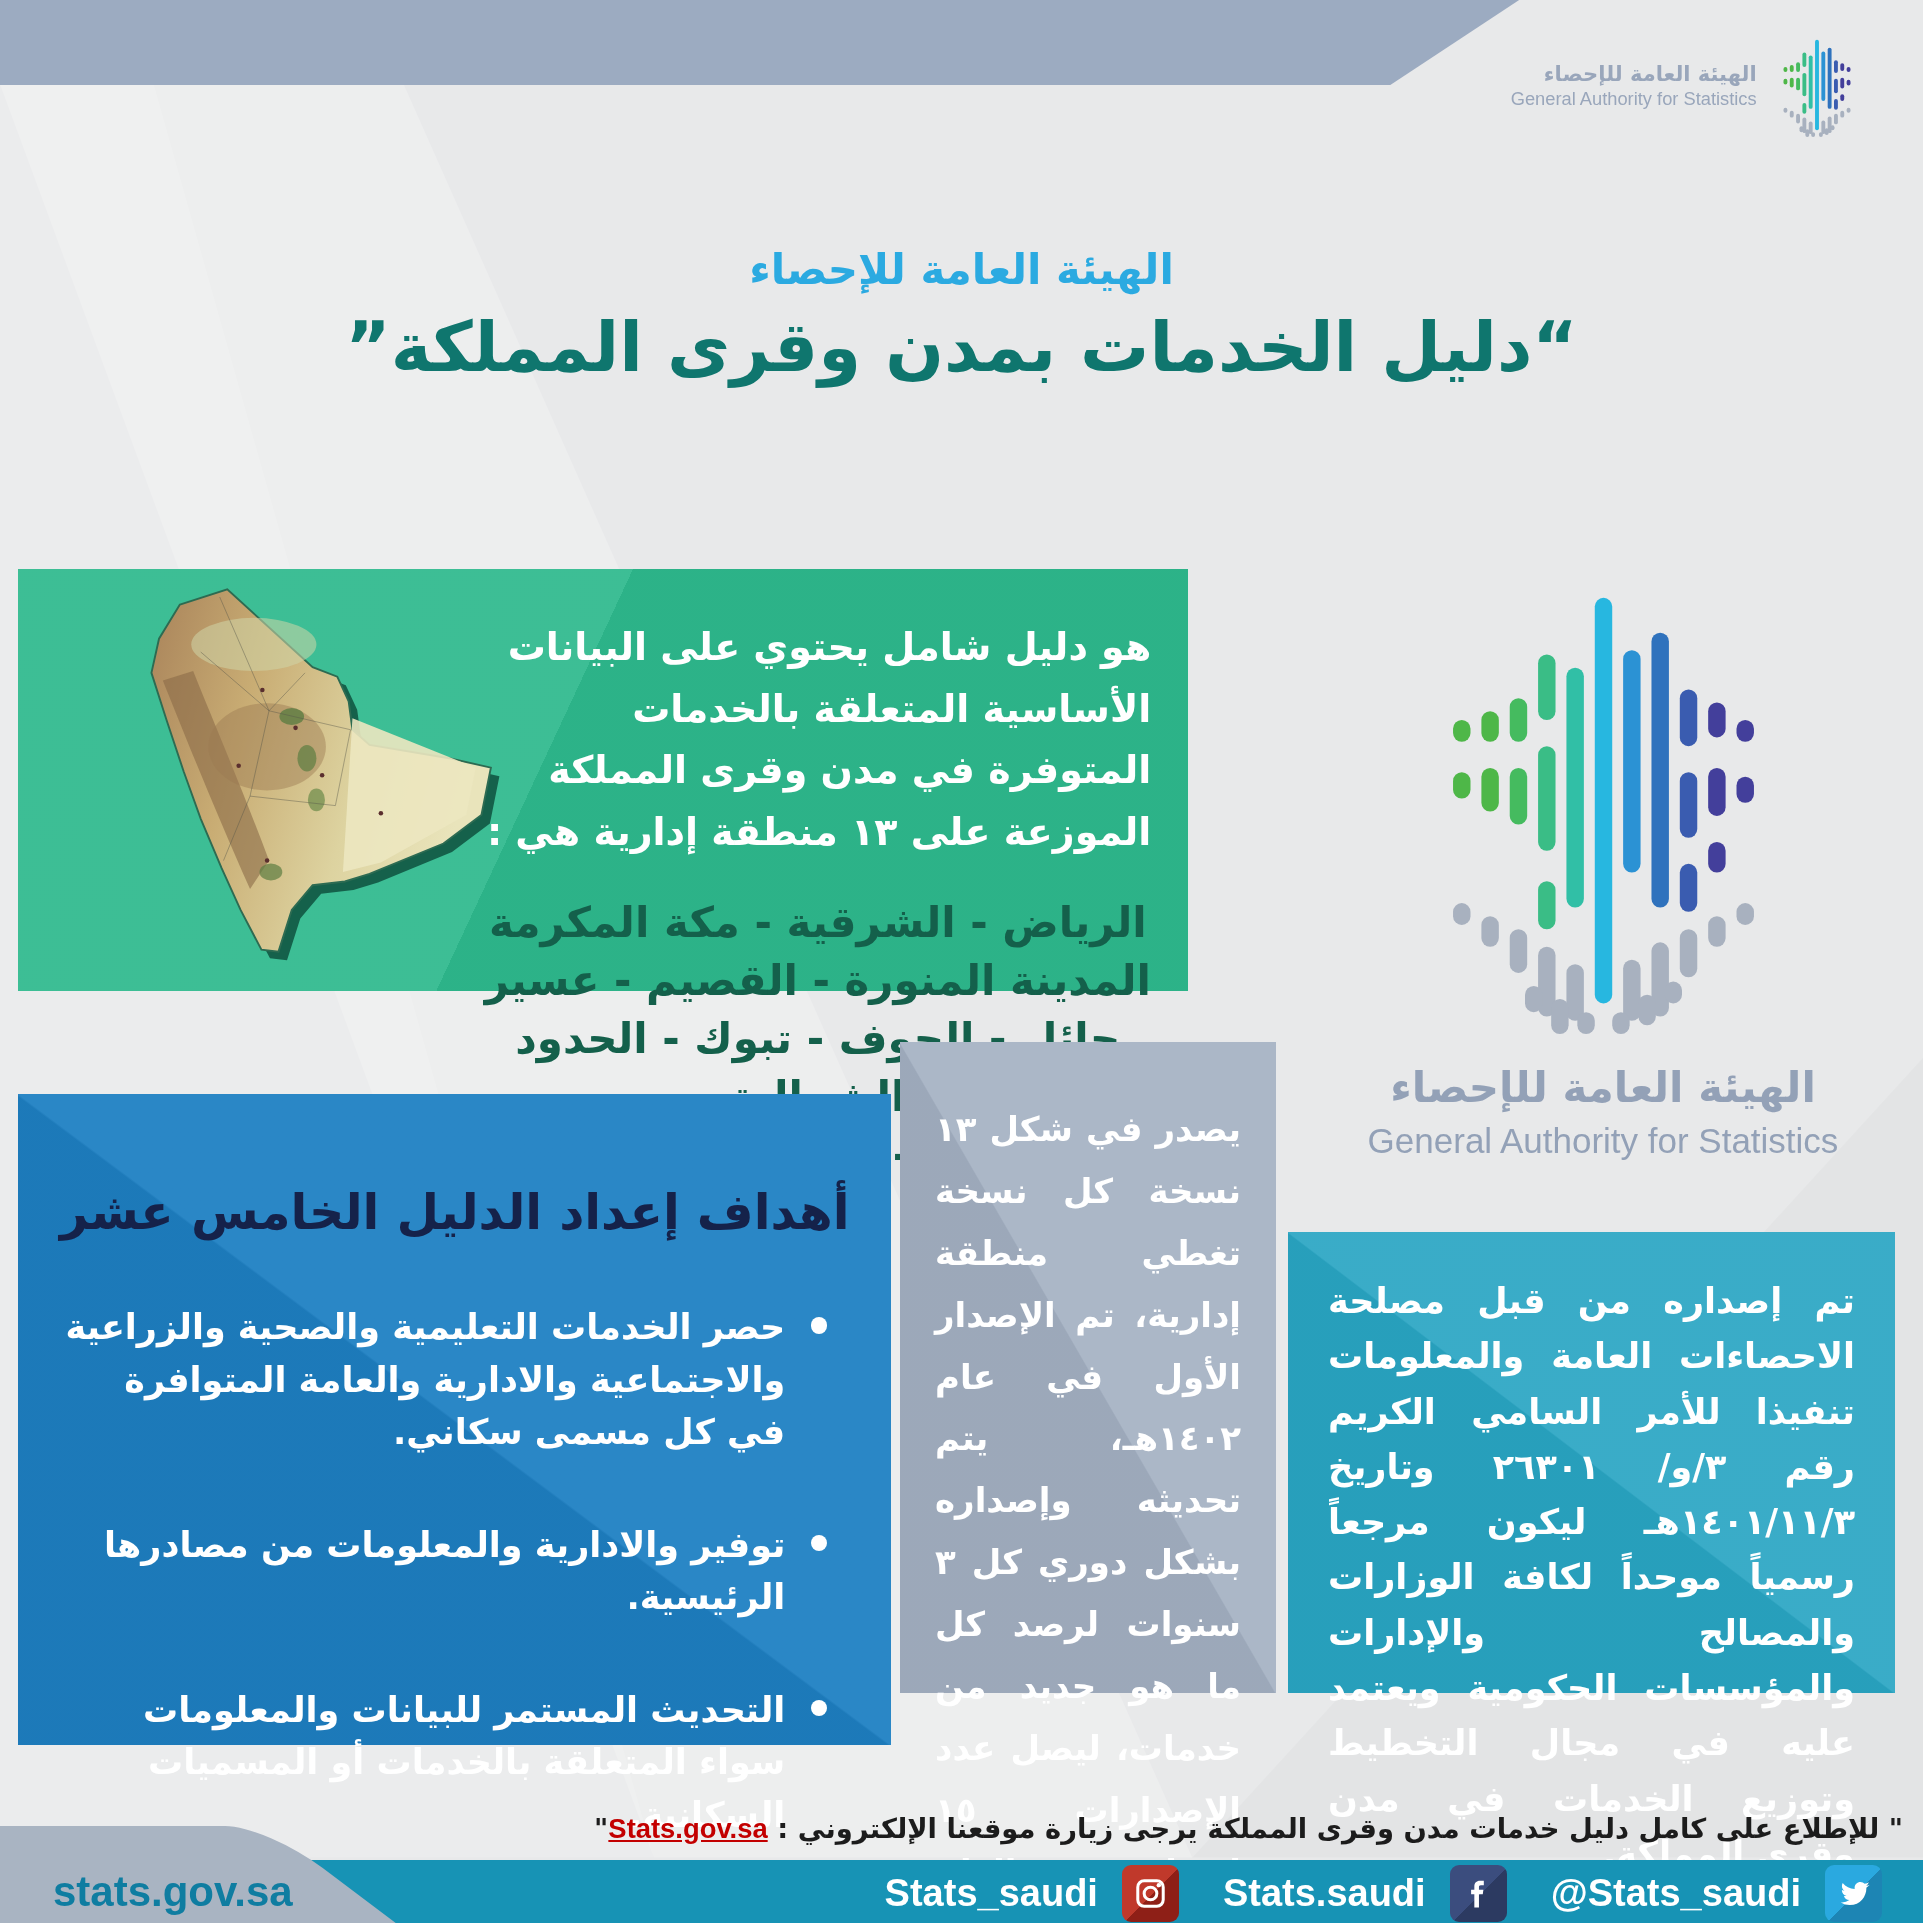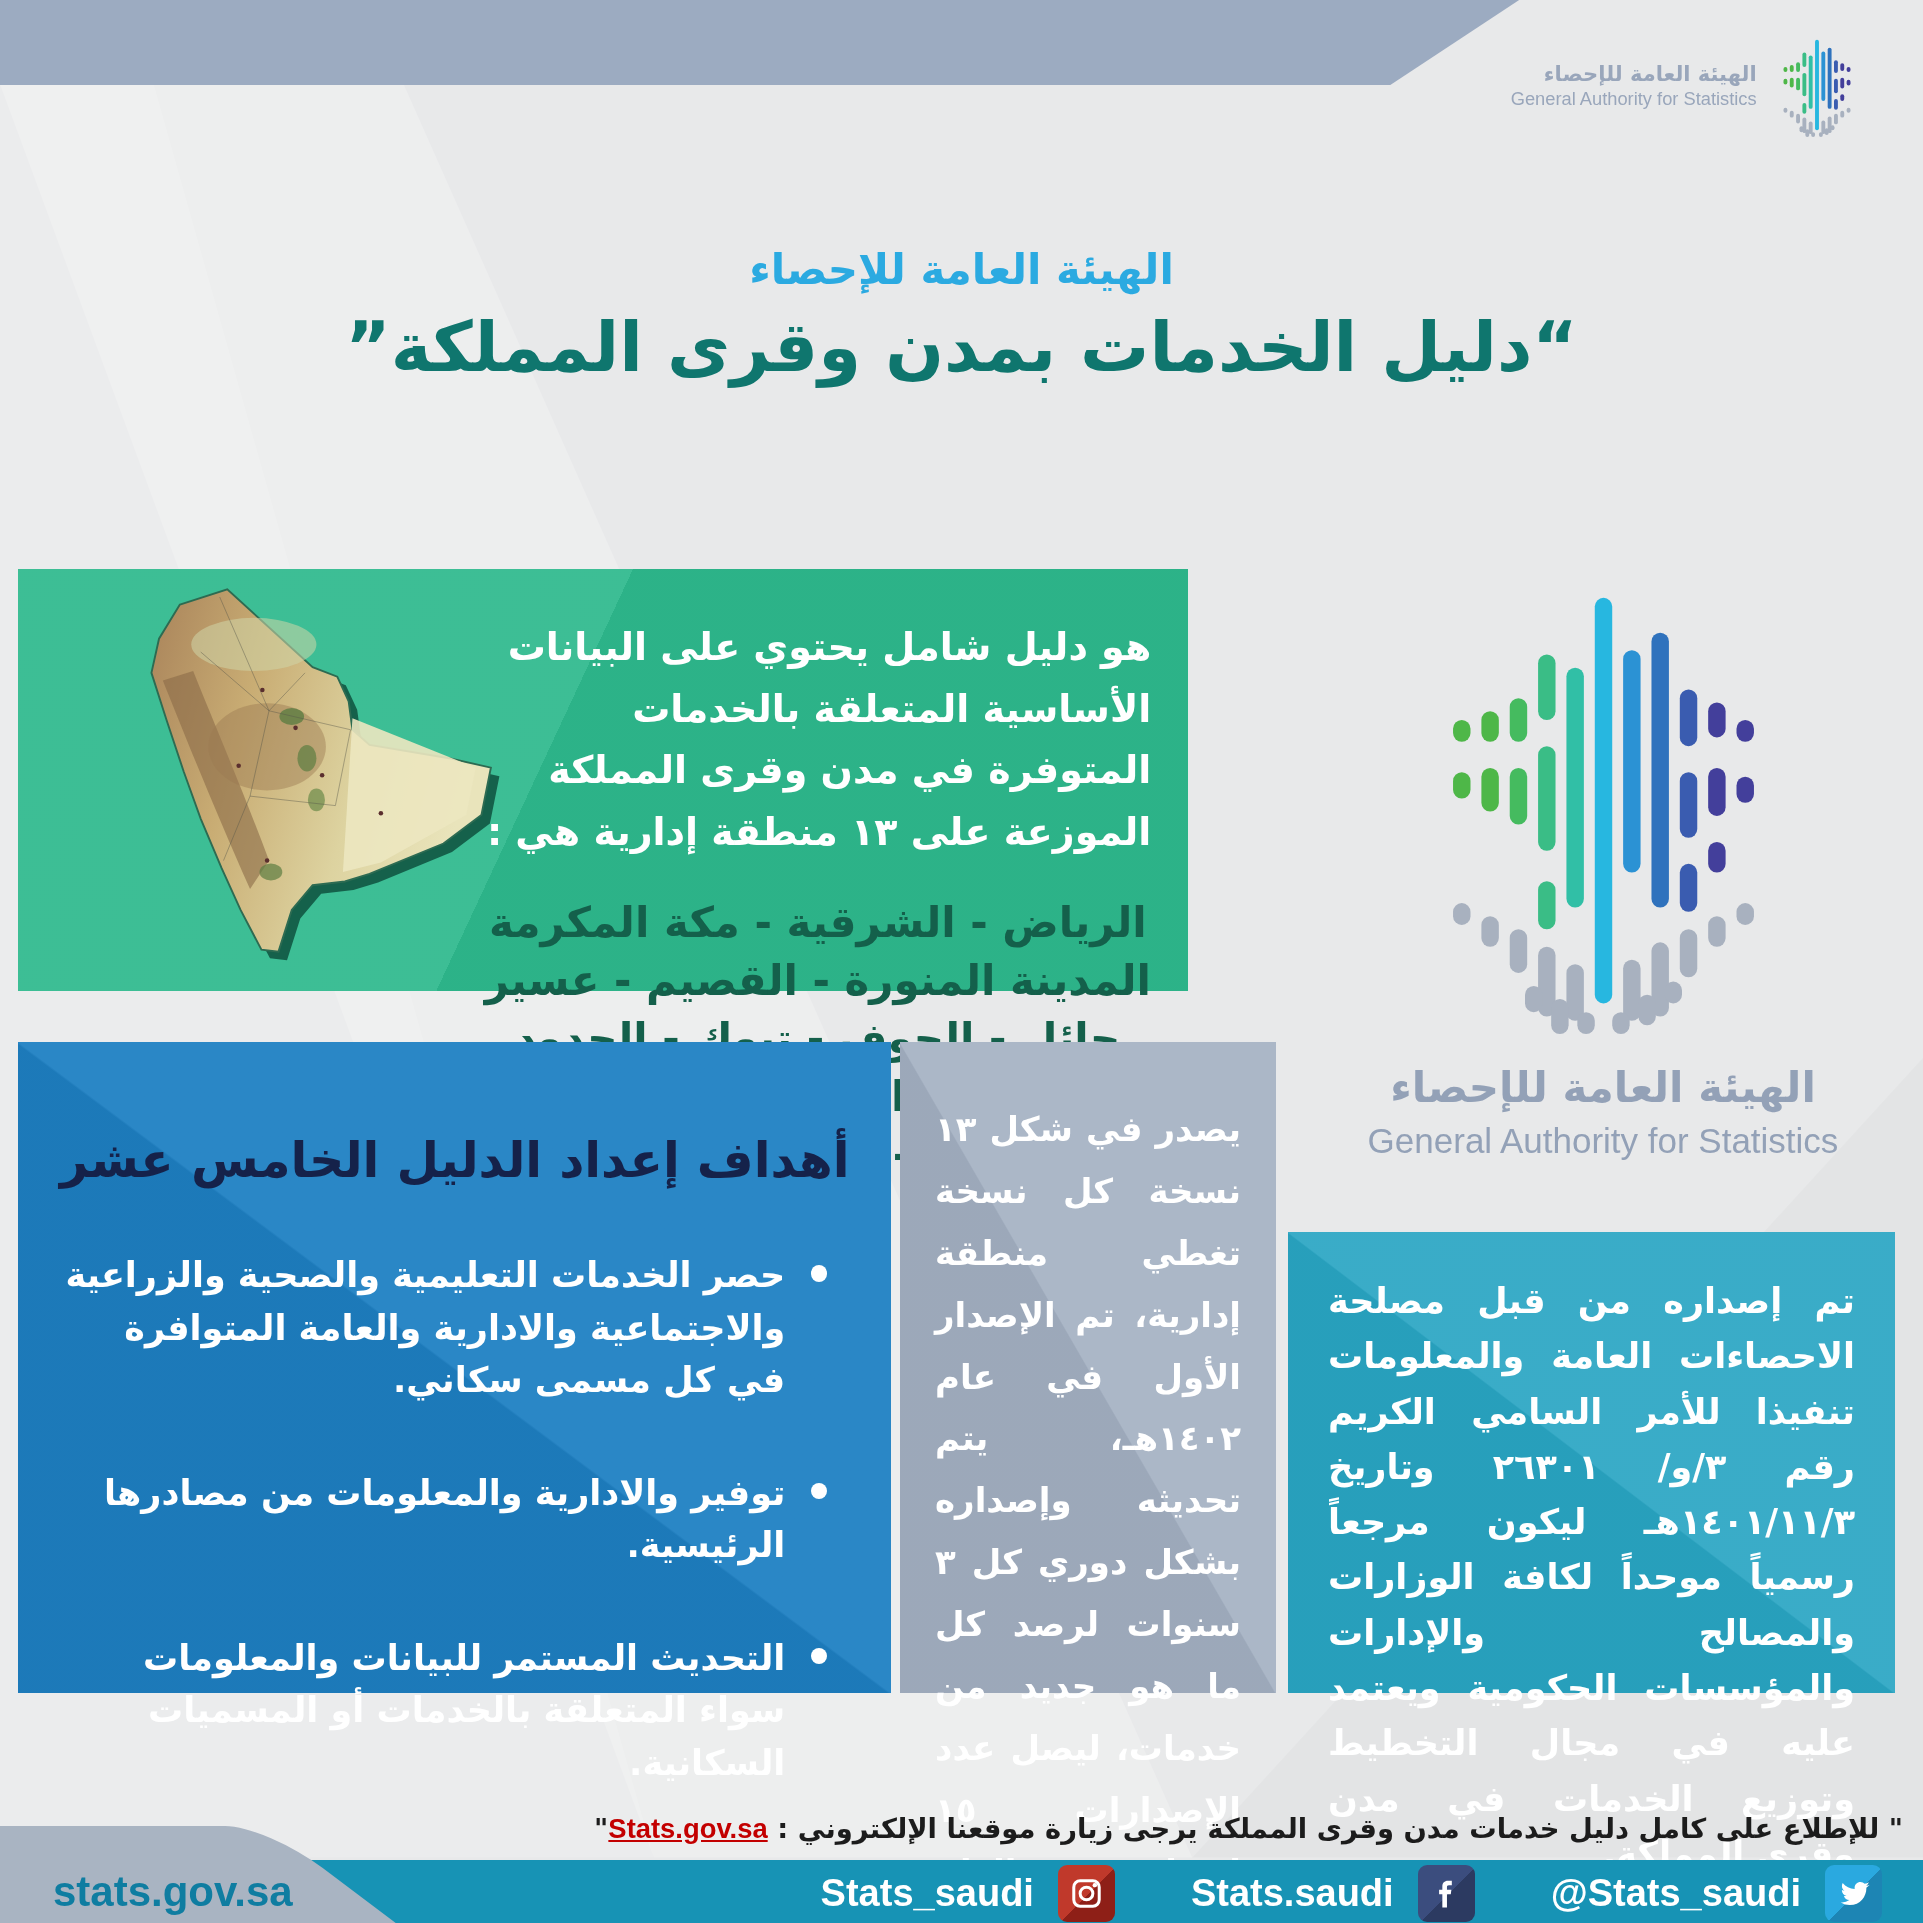--- a/index.html
+++ b/index.html
@@ -34,21 +34,21 @@
   .green-par{color:#ffffff;font-size:38px;font-weight:700;line-height:1.62;}
   .region-list{margin-top:31px;text-align:center;color:#14604b;font-size:42px;font-weight:700;line-height:1.38;}
 
   
   .logo-block{position:absolute;left:1329px;top:576px;width:548px;text-align:center;}
   .mark-big{width:393px;height:458px;}
   .logo-ar{color:#93a1b7;font-size:42px;font-weight:700;margin-top:25.6px;letter-spacing:0.5px;}
   .logo-en{color:#93a1b7;font-size:35px;font-family:"Liberation Sans",sans-serif;margin-top:9.1px;}
 
   
-  .blue-box{position:absolute;left:18.3px;top:1042px;width:873px;height:651px;background:#1e80c3;direction:rtl;}
+  .blue-box{position:absolute;left:18.3px;top:1094px;width:873px;height:651px;background:#1e80c3;direction:rtl;}
   .blue-box::before{content:'';position:absolute;inset:0;
       background:linear-gradient(to top right,rgba(0,0,0,.05) 49.8%,rgba(255,255,255,.055) 50%);}
   .blue-title{position:relative;color:#15224a;font-size:49px;font-weight:700;text-align:center;padding-top:90px;}
   .blue-list{position:relative;list-style:none;margin:60px 0 0;padding:0 64px 0 41px;}
   .blue-list li{position:relative;padding-right:42px;color:#ffffff;font-size:35px;font-weight:700;
                 line-height:1.5;margin-bottom:60px;text-align:right;}
   .blue-list li .dot{position:absolute;right:0;top:16.4px;width:16.4px;height:16.4px;border-radius:50%;background:#fff;}
 
   
   .gray-box{position:absolute;left:900px;top:1042px;width:376px;height:651px;background:#a2afc1;}
@@ -70,21 +70,21 @@
            -webkit-background-clip:text;background-clip:text;color:transparent;}
   .disclaimer{position:absolute;right:20px;top:1813px;direction:rtl;color:#1c1c1c;
               font-size:27.4px;font-weight:700;}
   .disclaimer .red-link{color:#c30000;text-decoration:underline;direction:ltr;unicode-bidi:embed;
               font-family:"Liberation Sans",sans-serif;cursor:pointer;}
   .footer-bar{position:absolute;left:0;top:1860px;width:1923px;height:63px;background:#1793b5;}
   .site-tab{position:absolute;left:-146px;top:1826px;width:413px;height:98px;background:#a9b4c2;
             transform:skewX(53deg);transform-origin:top left;border-top-right-radius:42px;}
   .site-text{position:absolute;left:53px;top:1868px;color:#0f7da1;font-size:42px;font-weight:700;
              font-family:"Liberation Sans",sans-serif;}
-  .social-row{position:absolute;right:41px;top:1865px;display:flex;align-items:center;gap:45px;}
+  .social-row{position:absolute;right:41px;top:1865px;display:flex;align-items:center;gap:13px;}
   .social-item{display:flex;align-items:center;gap:24px;margin-left:31px;cursor:pointer;}
   .social-item .handle{color:#ffffff;font-size:38px;font-weight:700;font-family:"Liberation Sans",sans-serif;}
   .badge{width:57px;height:57px;border-radius:9.1px;display:flex;align-items:center;justify-content:center;}
   .badge.ig{background:linear-gradient(135deg,#c0392b 52%,#8e1f17 52%);}
   .badge.fb{background:linear-gradient(135deg,#3b4d7e 52%,#2c3a61 52%);}
   .badge.tw{background:linear-gradient(135deg,#2aa9e0 52%,#1d85b4 52%);}
   .badge svg{width:37px;height:37px;}
 </style>
 </head>
 <body>

